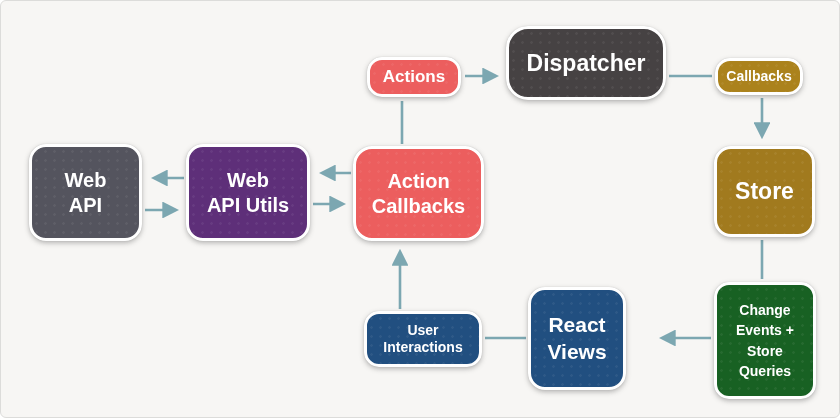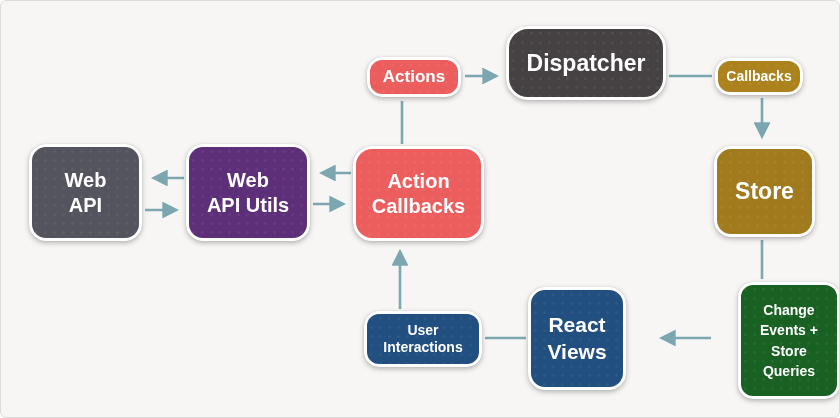--- a/index.html
+++ b/index.html
@@ -31,21 +31,21 @@
   
   .n-actions          { left:366px; top:56px;  width:94px;  height:40px;  border-radius:15px; font-size:17px; }
   .n-dispatcher       { left:505px; top:25px;  width:160px; height:74px;  border-radius:22px; font-size:23px; }
   .n-callbacks        { left:714px; top:57px;  width:88px;  height:37px;  border-radius:15px; font-size:14px; }
   .n-store            { left:713px; top:145px; width:101px; height:91px;  border-radius:17px; font-size:23px; }
   .n-web-api          { left:28px;  top:143px; width:113px; height:97px;  border-radius:17px; font-size:20px; }
   .n-web-api-utils    { left:185px; top:143px; width:124px; height:97px;  border-radius:17px; font-size:20px; }
   .n-action-creators  { left:352px; top:145px; width:131px; height:95px;  border-radius:19px; font-size:20px; }
   .n-user-interactions{ left:363px; top:310px; width:118px; height:56px;  border-radius:15px; font-size:14px; }
   .n-react-views      { left:527px; top:286px; width:98px; height:103px; border-radius:17px; font-size:21px; }
-  .n-change-events    { left:713px; top:281px; width:102px; height:117px; border-radius:15px; font-size:14px; line-height:1.45;margin-left:24px; }
+  .n-change-events    { left:713px; top:281px; width:102px; height:117px; border-radius:15px; font-size:14px; line-height:1.45; }
 </style>
 </head>
 <body>
 
 <div class="diagram">
 
   <svg class="edges" width="840" height="418" viewBox="0 0 840 418">
     <defs>
       <marker id="ah" viewBox="0 0 10 10" refX="7.5" refY="5" markerWidth="6.5" markerHeight="6.5" orient="auto">
         <path d="M0,0 L10,5 L0,10 z" fill="#7ca7b1"></path>

